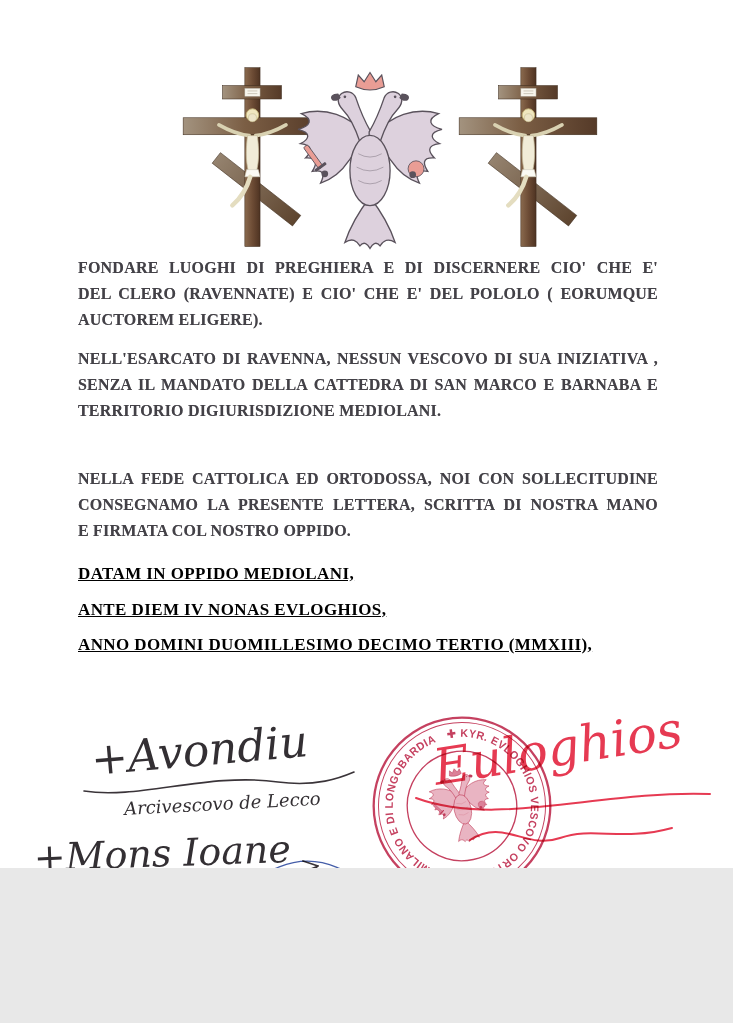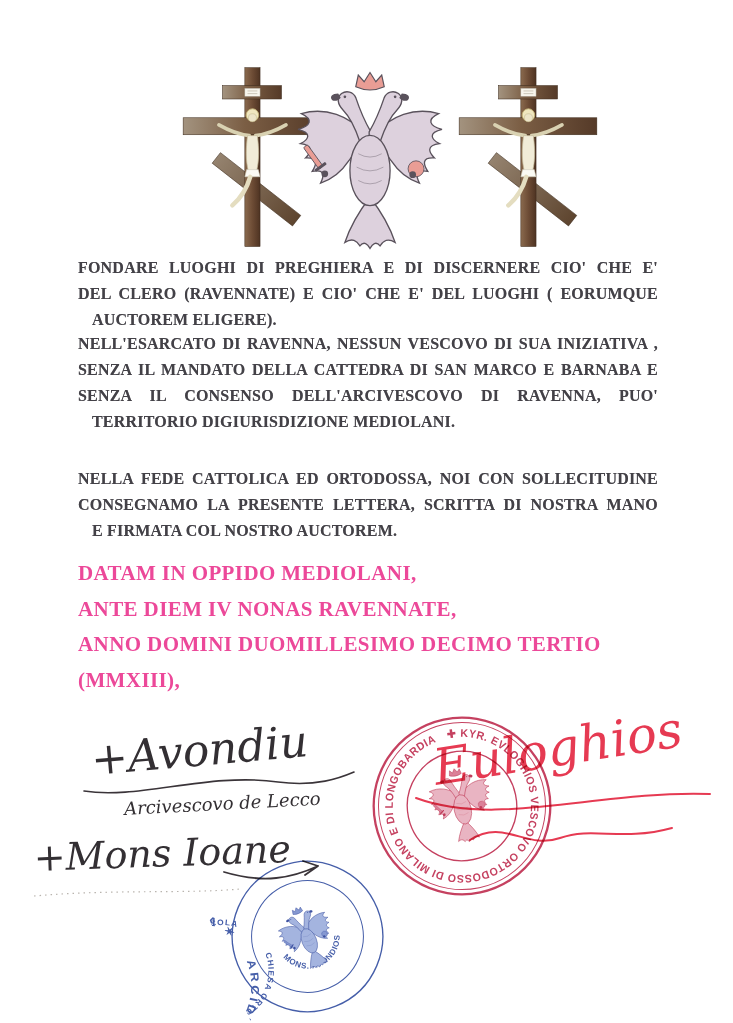--- a/index.html
+++ b/index.html
@@ -1,39 +1,39 @@
 <!DOCTYPE html>
 <html><head>
 <meta charset="utf-8">
 <style>
   html,body{margin:0;padding:0;background:#e8e8e8;}
   .page{
-    position:relative;width:733px;height:1023px;background:#ffffff;
+    position:relative;width:733px;height:868px;background:#ffffff;
     overflow:hidden;margin:0 auto;
     font-family:"Liberation Serif",serif;
   }
   .defs-svg{position:absolute;width:0;height:0;overflow:hidden;}
   .figure{position:absolute;}
   .cross-left{left:176px;top:62px;width:152px;height:192px;}
   .cross-right{left:452px;top:62px;width:152px;height:192px;}
   .eagle-center{left:286px;top:70px;width:168px;height:180px;
     --e-fill:#ddd1dd;--e-stroke:#5a525c;--e-accent:#e99d95;}
   .para{
     position:absolute;left:78px;width:580px;
     font-weight:700;font-size:16px;line-height:26px;
     color:#434147;letter-spacing:.2px;
     text-shadow:0 0 .4px rgba(62,60,66,.5);
   }
-  .p1{top:255px}.p2{top:331px}.p3{top:466px}
+  .p1{top:255px}.p2{top:346px}.p3{top:466px}
   .jline{text-align:justify;text-align-last:justify;}
-  .jline.last{text-align-last:left;margin-left:14px;}
+  .jline.last{text-align-last:left;}
   .dating{
     position:absolute;left:78px;top:556px;width:600px;
-    font-weight:700;font-size:21px;line-height:35.5px;
-    color:#ec4899;letter-spacing:.4px;
+    font-weight:700;font-size:17px;line-height:35.5px;
+    color:#000000;letter-spacing:.4px;text-decoration:underline;
   }
   .stamp,.sig{position:absolute;mix-blend-mode:multiply;}
   .red-stamp{left:366px;top:710px;width:192px;height:192px;transform:rotate(-12deg);opacity:.92;}
   .blue-stamp{left:223px;top:852px;width:169px;height:169px;transform:rotate(-22deg);opacity:.95;}
   .sig-avondios{left:78px;top:708px;width:285px;height:112px;}
   .sig-mons{left:24px;top:814px;width:312px;height:98px;}
   .sig-red{left:408px;top:698px;width:318px;height:182px;}
   .sig text{font-family:"DejaVu Serif",serif;font-style:italic;}
   .ink{fill:#332f33;}
   .ink-stroke{stroke:#3a3439;fill:none;stroke-linecap:round;}
@@ -113,40 +113,39 @@
     <svg class="figure eagle-center" viewBox="0 0 200 215">
       <use href="#dheagle"></use>
     </svg>
     <svg class="figure cross-right" viewBox="0 0 170 210">
       <use href="#orthocross"></use>
     </svg>
   </div>
 
   <div class="para p1">
     <div class="jline">FONDARE LUOGHI DI PREGHIERA  E DI DISCERNERE CIO' CHE E'</div>
-    <div class="jline">DEL CLERO (RAVENNATE) E CIO' CHE E' DEL LUOGHI ( EORUMQUE</div>
+    <div class="jline">DEL CLERO (RAVENNATE) E CIO' CHE E' DEL POLOLO ( EORUMQUE</div>
     <div class="jline last">AUCTOREM ELIGERE).</div>
   </div>
 
   <div class="para p2">
     <div class="jline">NELL'ESARCATO DI RAVENNA, NESSUN VESCOVO DI SUA INIZIATIVA ,</div>
     <div class="jline">SENZA IL MANDATO DELLA CATTEDRA DI SAN MARCO E BARNABA E</div>
-    <div class="jline">SENZA IL CONSENSO DELL'ARCIVESCOVO DI RAVENNA, PUO'</div>
     <div class="jline last">TERRITORIO DIGIURISDIZIONE MEDIOLANI.</div>
   </div>
 
   <div class="para p3">
     <div class="jline">NELLA FEDE CATTOLICA ED ORTODOSSA, NOI CON SOLLECITUDINE</div>
     <div class="jline">CONSEGNAMO LA  PRESENTE LETTERA, SCRITTA DI NOSTRA MANO</div>
-    <div class="jline last">E FIRMATA COL NOSTRO AUCTOREM.</div>
+    <div class="jline last">E FIRMATA COL NOSTRO OPPIDO.</div>
   </div>
 
   <div class="dating">
     <div>DATAM IN OPPIDO MEDIOLANI,</div>
-    <div>ANTE DIEM IV NONAS RAVENNATE,</div>
+    <div>ANTE DIEM IV NONAS EVLOGHIOS,</div>
     <div>ANNO DOMINI DUOMILLESIMO DECIMO TERTIO (MMXIII),</div>
   </div>
 
   <svg class="stamp red-stamp" viewBox="0 0 200 200">
     <defs>
       <path id="rRing" d="M 100 28 A 72 72 0 1 1 99.8 28" fill="none"></path>
     </defs>
     <circle class="r-ring" cx="100" cy="100" r="92" stroke-width="2.4"></circle>
     <circle class="r-ring" cx="100" cy="100" r="87" stroke-width="1"></circle>
     <circle class="r-ring" cx="100" cy="100" r="57" stroke-width="1.4"></circle>

